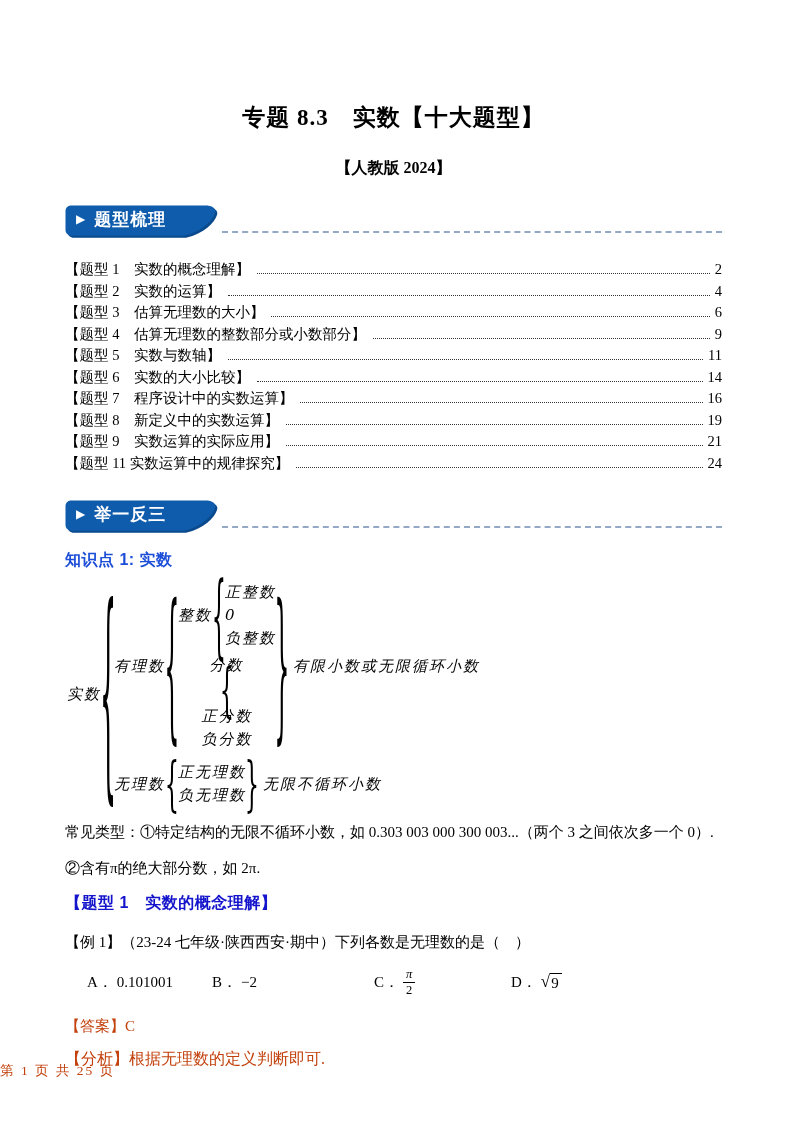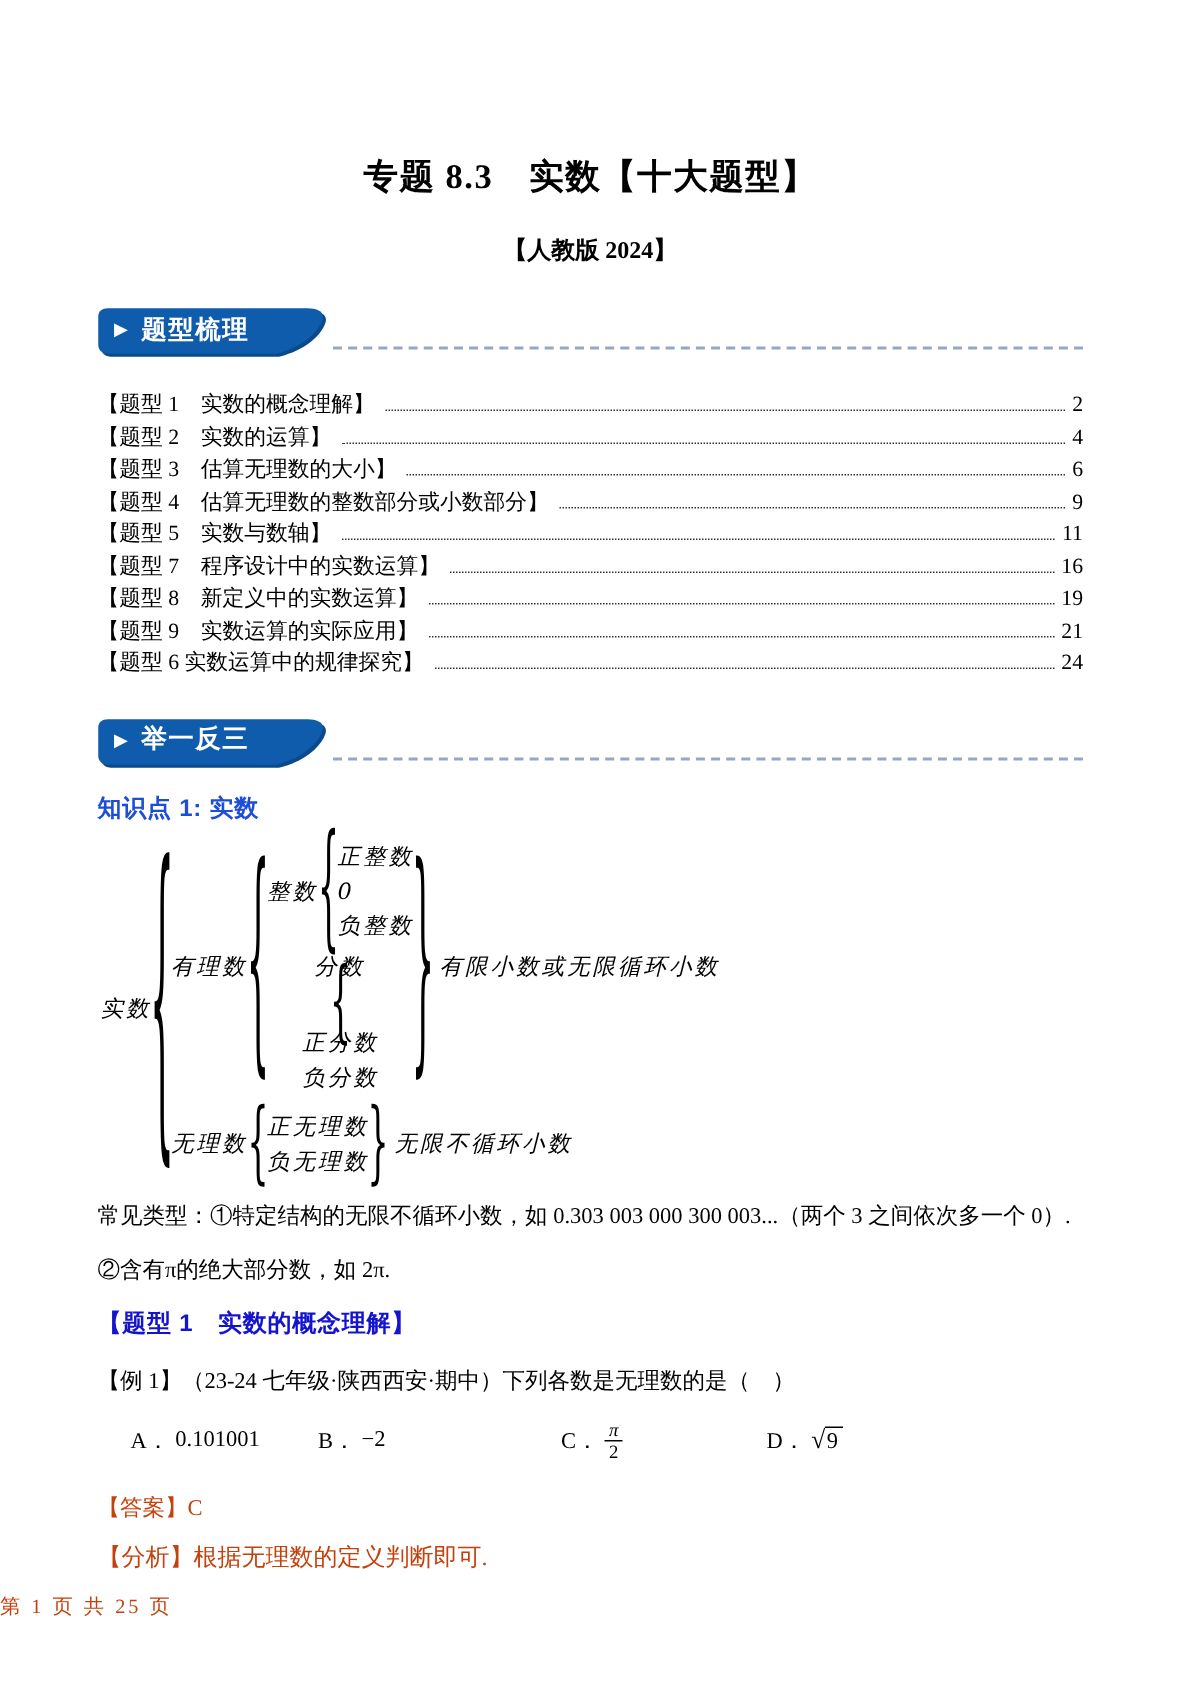--- a/index.html
+++ b/index.html
@@ -120,36 +120,41 @@
       <span class="toc-label">【题型 4　估算无理数的整数部分或小数部分】</span>
       <span class="toc-dots"></span>
       <span class="toc-page">9</span>
     </div>
     <div class="toc-row">
       <span class="toc-label">【题型 5　实数与数轴】</span>
       <span class="toc-dots"></span>
       <span class="toc-page">11</span>
     </div>
     <div class="toc-row">
+      <span class="toc-label">【题型 6　实数的大小比较】</span>
+      <span class="toc-dots"></span>
+      <span class="toc-page">14</span>
+    </div>
+    <div class="toc-row">
       <span class="toc-label">【题型 7　程序设计中的实数运算】</span>
       <span class="toc-dots"></span>
       <span class="toc-page">16</span>
     </div>
     <div class="toc-row">
       <span class="toc-label">【题型 8　新定义中的实数运算】</span>
       <span class="toc-dots"></span>
       <span class="toc-page">19</span>
     </div>
     <div class="toc-row">
       <span class="toc-label">【题型 9　实数运算的实际应用】</span>
       <span class="toc-dots"></span>
       <span class="toc-page">21</span>
     </div>
     <div class="toc-row">
-      <span class="toc-label">【题型 6 实数运算中的规律探究】</span>
+      <span class="toc-label">【题型 11 实数运算中的规律探究】</span>
       <span class="toc-dots"></span>
       <span class="toc-page">24</span>
     </div>
   </div>
 
   <div class="banner-row" style="margin-top:24px;">
     <div class="banner">
       <svg width="154" height="33" viewBox="0 0 154 33">
         <path d="M9,2.5 H142 C149,2.5 153.5,5 152,10 C149.5,18 139,28.5 121,32.8 H9 C5,32.8 2.5,30.3 2.5,26.8 V8 C2.5,4.5 5,2.5 9,2.5 Z" fill="#0a4a8c"></path>
         <path d="M7,0.5 H140 C147,0.5 151.5,3 150,8 C147.5,16 137,26.5 119,30.8 H7 C3,30.8 0.5,28.3 0.5,24.8 V6 C0.5,2.5 3,0.5 7,0.5 Z" fill="#0f5cad"></path>

